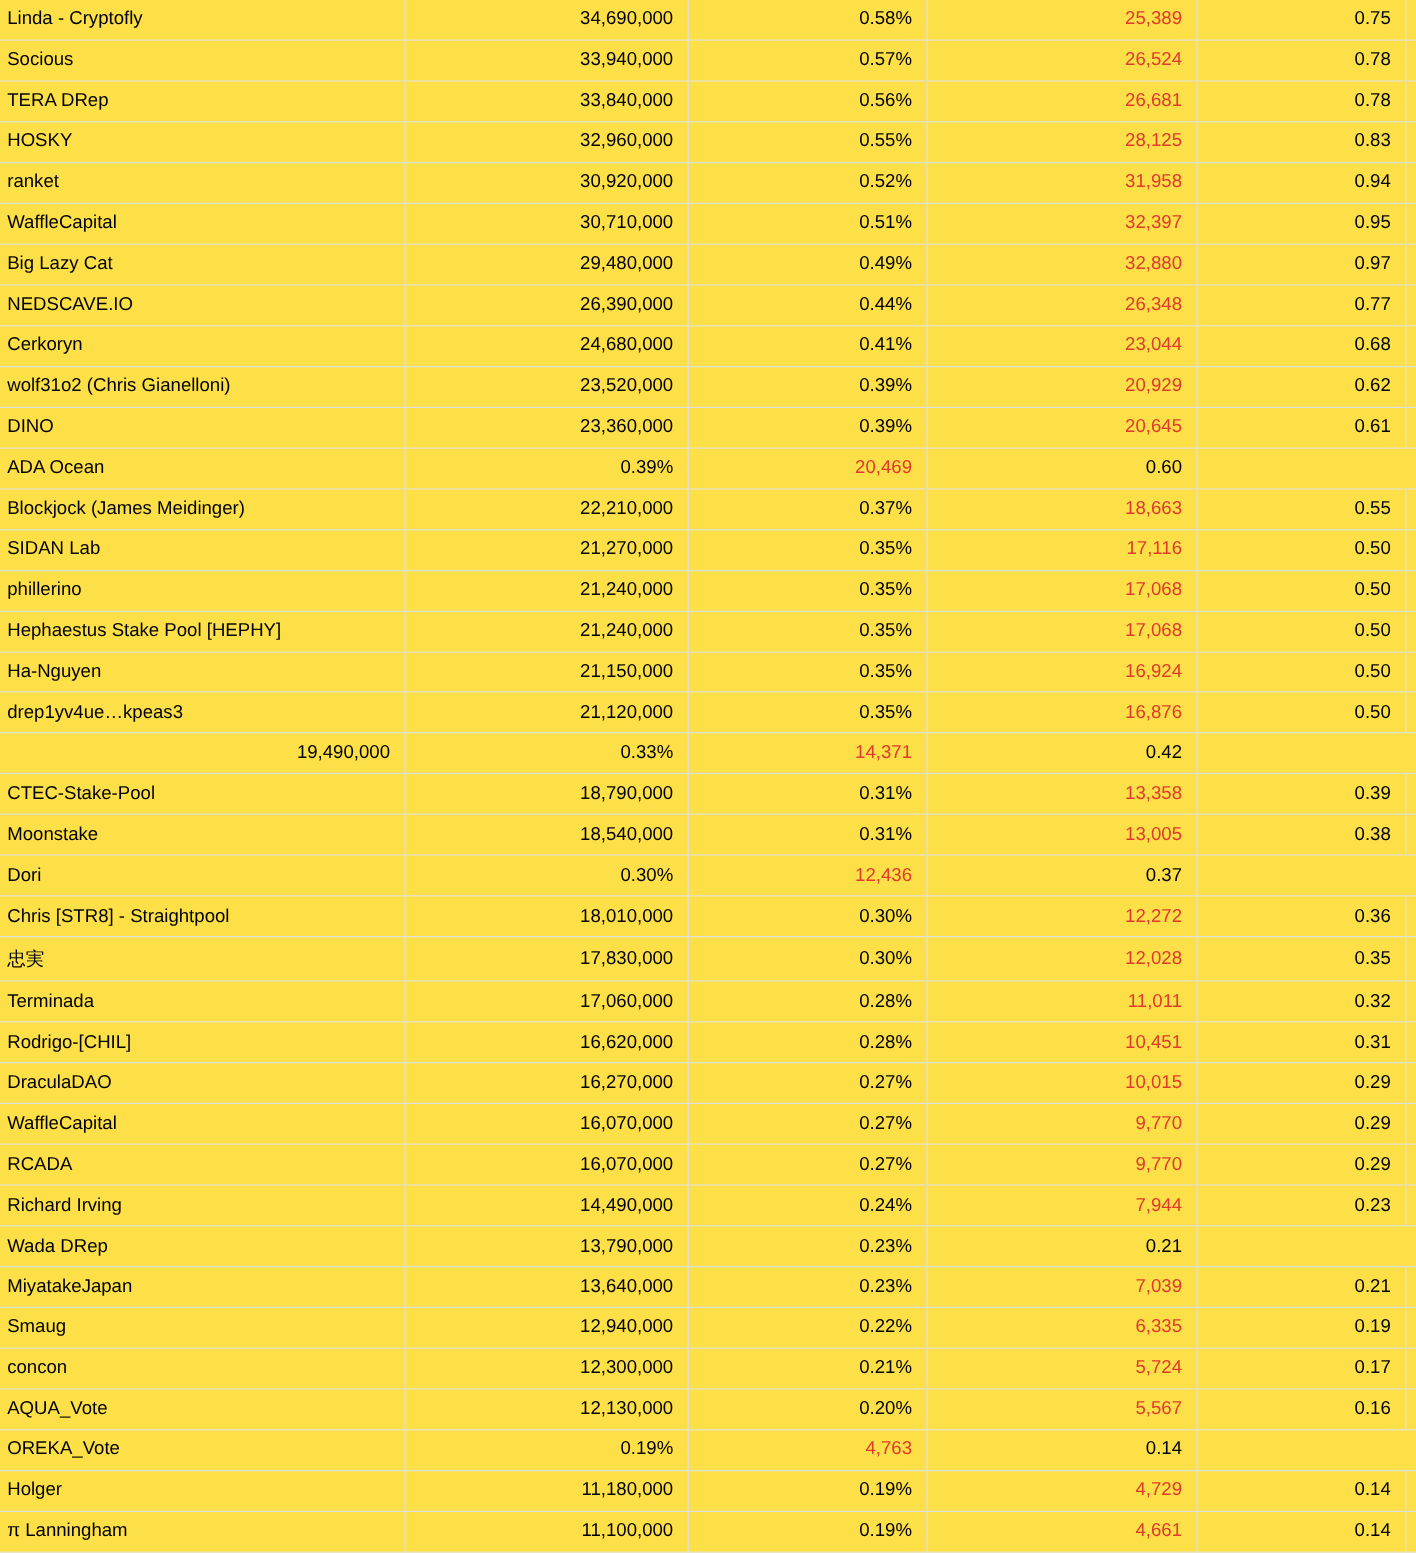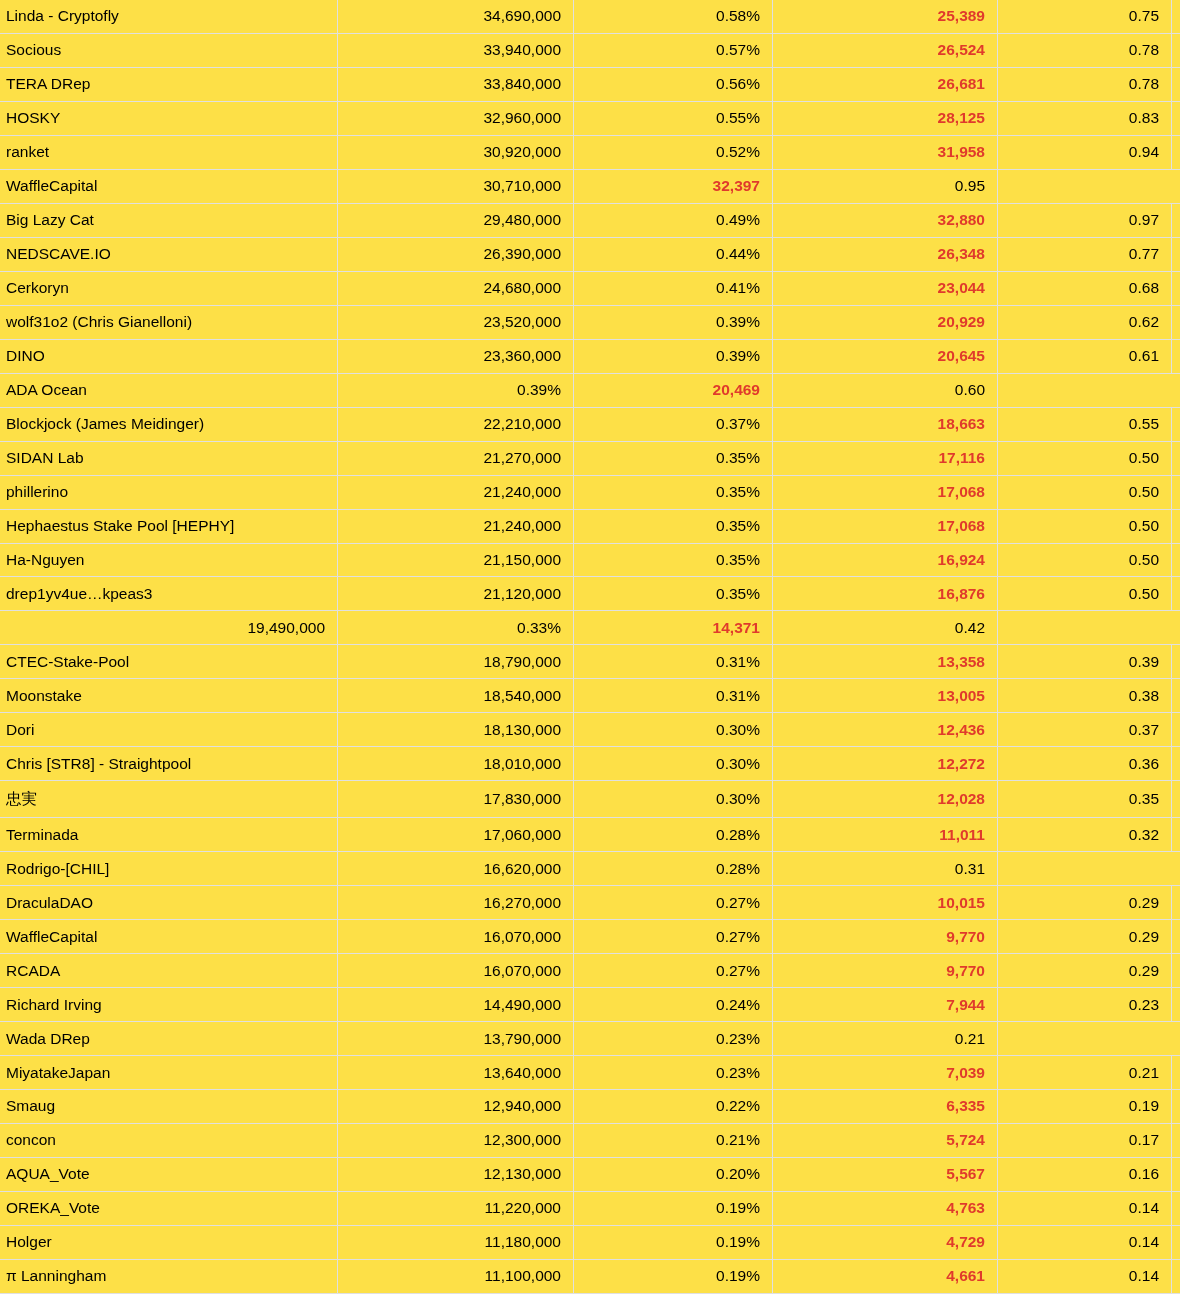--- a/index.html
+++ b/index.html
@@ -40,21 +40,21 @@
   }
   .cell.name {
     justify-content: flex-start;
     padding-left: 6px;
   }
   .cell.num {
     justify-content: flex-end;
     padding-right: 12px;
   }
   .cell.hot {
-    font-weight: bold;
+    font-weight: normal;
     color: #e03a2c;
   }
   .cell.sliver {
     border-right: none;
   }
 </style>
 </head>
 <body>
 
 <div id="sheet">
@@ -99,20 +99,21 @@
     <div class="cell num">30,920,000</div>
     <div class="cell num">0.52%</div>
     <div class="cell num hot">31,958</div>
     <div class="cell num">0.94</div>
     <div class="cell sliver"></div>
   </div>
 
   <div class="row">
     <div class="cell name">WaffleCapital</div>
     <div class="cell num">30,710,000</div>
+    <div class="cell num">0.51%</div>
     <div class="cell num hot">32,397</div>
     <div class="cell num">0.95</div>
     <div class="cell sliver"></div>
   </div>
 
   <div class="row">
     <div class="cell name">Big Lazy Cat</div>
     <div class="cell num">29,480,000</div>
     <div class="cell num">0.49%</div>
     <div class="cell num hot">32,880</div>
@@ -239,21 +240,20 @@
     <div class="cell name">Moonstake</div>
     <div class="cell num">18,540,000</div>
     <div class="cell num">0.31%</div>
     <div class="cell num hot">13,005</div>
     <div class="cell num">0.38</div>
     <div class="cell sliver"></div>
   </div>
 
   <div class="row">
     <div class="cell name">Dori</div>
-    <div class="cell num">18,130,000</div>
     <div class="cell num">0.30%</div>
     <div class="cell num hot">12,436</div>
     <div class="cell num">0.37</div>
     <div class="cell sliver"></div>
   </div>
 
   <div class="row">
     <div class="cell name">Chris [STR8] - Straightpool</div>
     <div class="cell num">18,010,000</div>
     <div class="cell num">0.30%</div>
@@ -277,20 +277,21 @@
     <div class="cell num">0.28%</div>
     <div class="cell num hot">11,011</div>
     <div class="cell num">0.32</div>
     <div class="cell sliver"></div>
   </div>
 
   <div class="row">
     <div class="cell name">Rodrigo-[CHIL]</div>
     <div class="cell num">16,620,000</div>
     <div class="cell num">0.28%</div>
+    <div class="cell num hot">10,451</div>
     <div class="cell num">0.31</div>
     <div class="cell sliver"></div>
   </div>
 
   <div class="row">
     <div class="cell name">DraculaDAO</div>
     <div class="cell num">16,270,000</div>
     <div class="cell num">0.27%</div>
     <div class="cell num hot">10,015</div>
     <div class="cell num">0.29</div>
@@ -363,21 +364,20 @@
     <div class="cell name">AQUA_Vote</div>
     <div class="cell num">12,130,000</div>
     <div class="cell num">0.20%</div>
     <div class="cell num hot">5,567</div>
     <div class="cell num">0.16</div>
     <div class="cell sliver"></div>
   </div>
 
   <div class="row">
     <div class="cell name">OREKA_Vote</div>
-    <div class="cell num">11,220,000</div>
     <div class="cell num">0.19%</div>
     <div class="cell num hot">4,763</div>
     <div class="cell num">0.14</div>
     <div class="cell sliver"></div>
   </div>
 
   <div class="row">
     <div class="cell name">Holger</div>
     <div class="cell num">11,180,000</div>
     <div class="cell num">0.19%</div>

